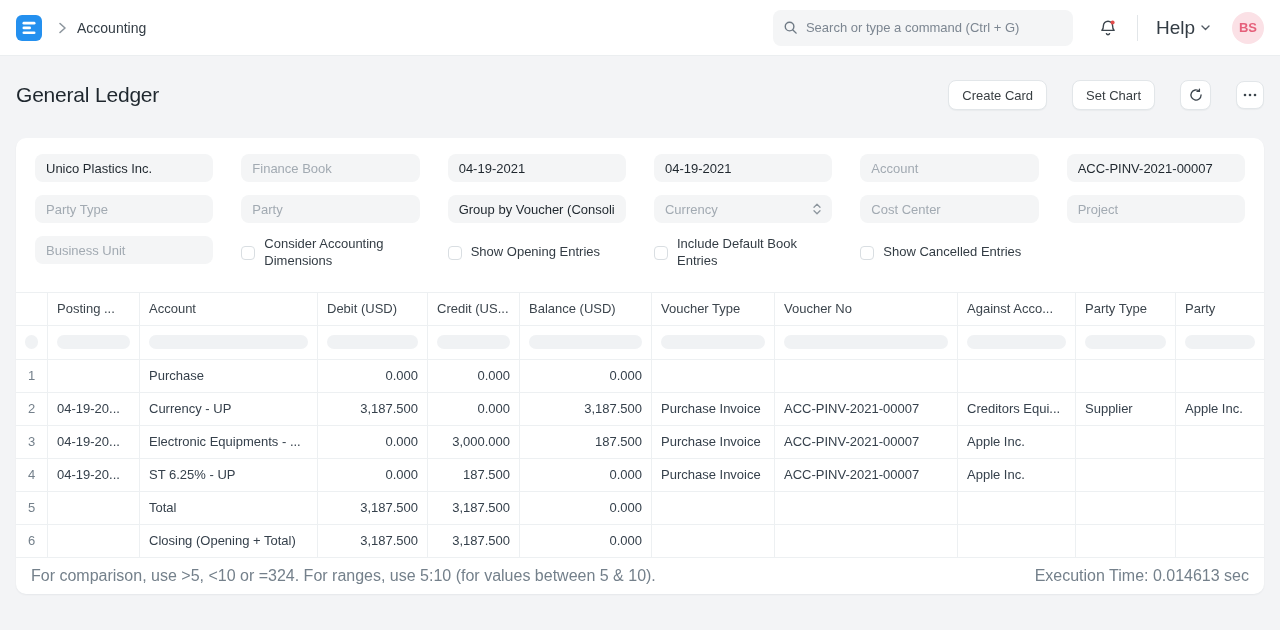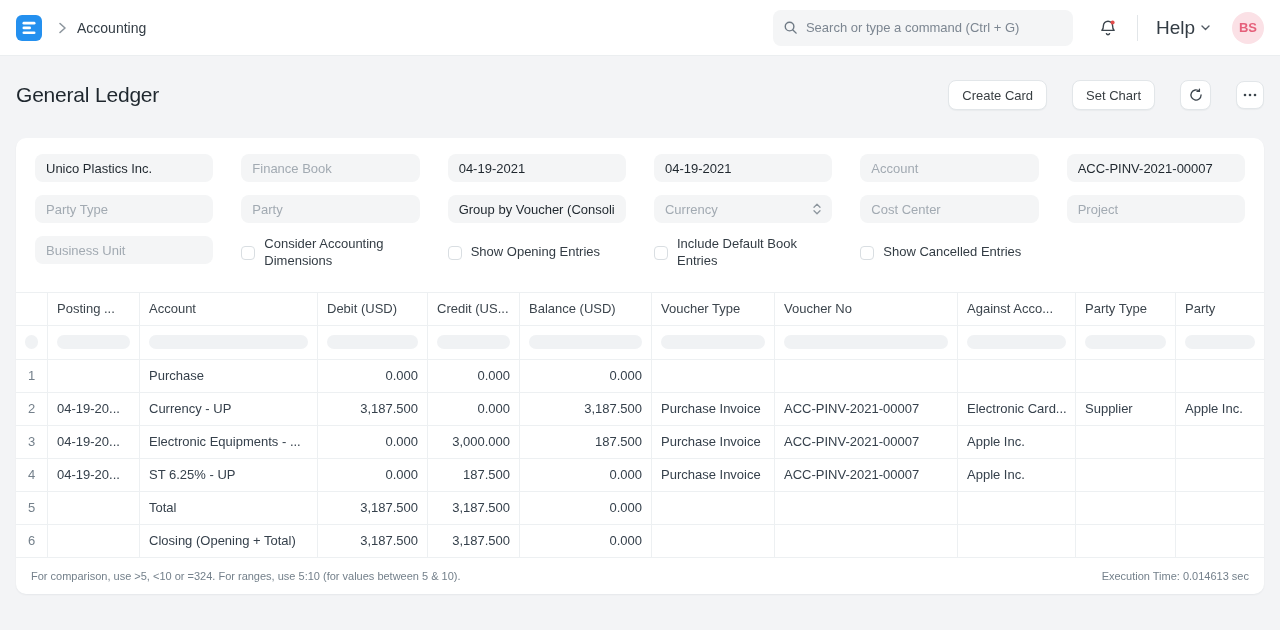--- a/index.html
+++ b/index.html
@@ -55,21 +55,21 @@
   
   .dt{border-top:1px solid var(--cell-border);font-size:13px;color:var(--text);}
   .dt-row{display:flex;height:33px;border-bottom:1px solid var(--cell-border);}
   .dt-row.filter{height:34px;}
   .th,.td,.tf{flex:none;display:flex;align-items:center;padding:0 9px;border-right:1px solid var(--cell-border);overflow:hidden;white-space:nowrap;}
   .th:last-child,.td:last-child,.tf:last-child{border-right:none;}
   .th{color:#3c454d;}
   .right{justify-content:flex-end;}
   .idx,.idx-h{justify-content:center;padding:0 3px;color:var(--text-muted);}
   .filter-box{height:14px;border-radius:7px;background:#f0f2f4;width:100%;}
-  .dt-footer{height:36px;display:flex;align-items:center;justify-content:space-between;padding:0 15px;font-size:11px;color:var(--text-muted);}
+  .dt-footer{height:36px;display:flex;align-items:center;justify-content:space-between;padding:0 15px;font-size:16px;color:var(--text-muted);}
 
   svg{display:block;}
 </style>
 </head>
 <body>
 
 <div class="navbar">
   <div class="logo">
     <span>
       <svg width="16" height="16" viewBox="0 0 16 16">
@@ -252,21 +252,21 @@
         </div>
         <div class="dt-row">
           <div class="td idx" style="width: 32px;">2</div>
           <div class="td" style="width: 92px;">04-19-20...</div>
           <div class="td" style="width: 178px;">Currency - UP</div>
           <div class="td right" style="width: 110px;">3,187.500</div>
           <div class="td right" style="width: 92px;">0.000</div>
           <div class="td right" style="width: 132px;">3,187.500</div>
           <div class="td" style="width: 123px;">Purchase Invoice</div>
           <div class="td" style="width: 183px;">ACC-PINV-2021-00007</div>
-          <div class="td" style="width: 118px;">Electronic Card...</div>
+          <div class="td" style="width: 118px;">Creditors Equi...</div>
           <div class="td" style="width: 100px;">Supplier</div>
           <div class="td" style="width: 88px;">Apple Inc.</div>
         </div>
         <div class="dt-row">
           <div class="td idx" style="width: 32px;">3</div>
           <div class="td" style="width: 92px;">04-19-20...</div>
           <div class="td" style="width: 178px;">Electronic Equipments - ...</div>
           <div class="td right" style="width: 110px;">0.000</div>
           <div class="td right" style="width: 92px;">3,000.000</div>
           <div class="td right" style="width: 132px;">187.500</div>

